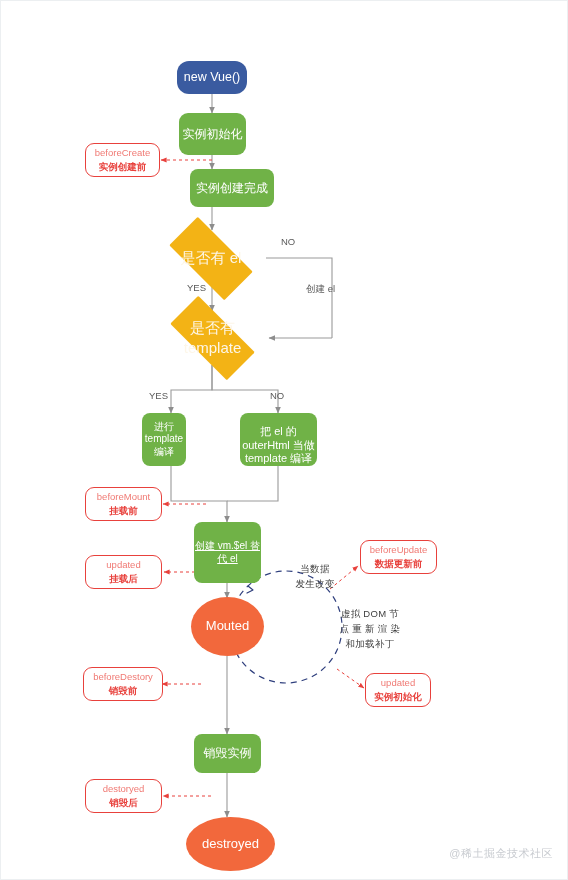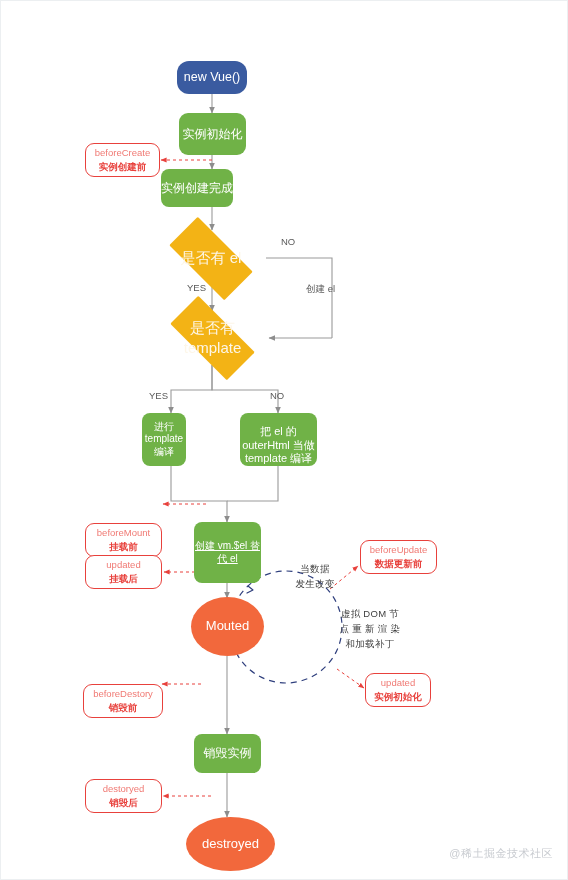--- a/index.html
+++ b/index.html
@@ -174,21 +174,21 @@
   </svg>
 
   <div class="node node-start" style="left:176px; top:60px; width:70px; height:33px;">
     <span>new Vue()</span>
   </div>
 
   <div class="node node-process" style="left:178px; top:112px; width:67px; height:42px;border-radius:9px;">
     <span>实例初始化</span>
   </div>
 
-  <div class="node node-process" style="left:160px; top:168px; width:72px; height:38px;">
+  <div class="node node-process" style="left:189px; top:168px; width:84px; height:38px;">
     <span>实例创建完成</span>
   </div>
 
   <div class="node node-decision" style="left:155px; top:229px; width:110px; height:57px;">
     <span class="diamond-shape"></span>
     <span class="diamond-label">是否有 el</span>
   </div>
 
   <div class="node node-decision" style="left:155px; top:309px; width:113px; height:56px;">
     <span class="diamond-shape"></span>
@@ -235,41 +235,41 @@
 发生改变</div>
   <div class="loop-label" style="left:333px; top:605px; width:72px;">虚拟 DOM 节
 点 重 新 渲 染
 和加载补丁</div>
 
   <div class="hook" style="left:84px; top:142px; width:75px; height:34px;">
     <span class="hook-en">beforeCreate</span>
     <span class="hook-cn">实例创建前</span>
   </div>
 
-  <div class="hook" style="left:84px; top:486px; width:77px; height:34px;margin-top:36px;">
+  <div class="hook" style="left:84px; top:486px; width:77px; height:34px;">
     <span class="hook-en">beforeMount</span>
     <span class="hook-cn">挂载前</span>
   </div>
 
   <div class="hook" style="left:84px; top:554px; width:77px; height:34px;">
     <span class="hook-en">updated</span>
     <span class="hook-cn">挂载后</span>
   </div>
 
   <div class="hook" style="left:359px; top:539px; width:77px; height:34px;">
     <span class="hook-en">beforeUpdate</span>
     <span class="hook-cn">数据更新前</span>
   </div>
 
   <div class="hook" style="left:364px; top:672px; width:66px; height:34px;">
     <span class="hook-en">updated</span>
     <span class="hook-cn">实例初始化</span>
   </div>
 
-  <div class="hook" style="left:82px; top:666px; width:80px; height:34px;margin-top:17px;">
+  <div class="hook" style="left:82px; top:666px; width:80px; height:34px;">
     <span class="hook-en">beforeDestory</span>
     <span class="hook-cn">销毁前</span>
   </div>
 
   <div class="hook" style="left:84px; top:778px; width:77px; height:34px;">
     <span class="hook-en">destoryed</span>
     <span class="hook-cn">销毁后</span>
   </div>
 
   <div class="watermark">@稀土掘金技术社区</div>

